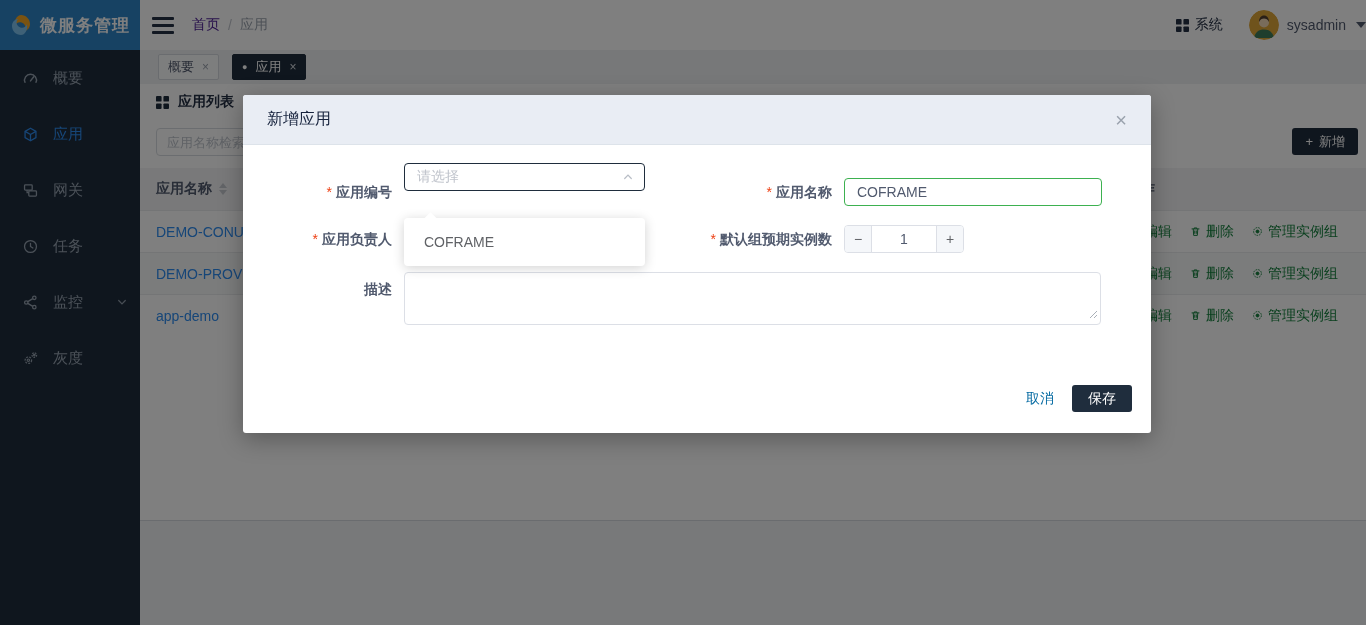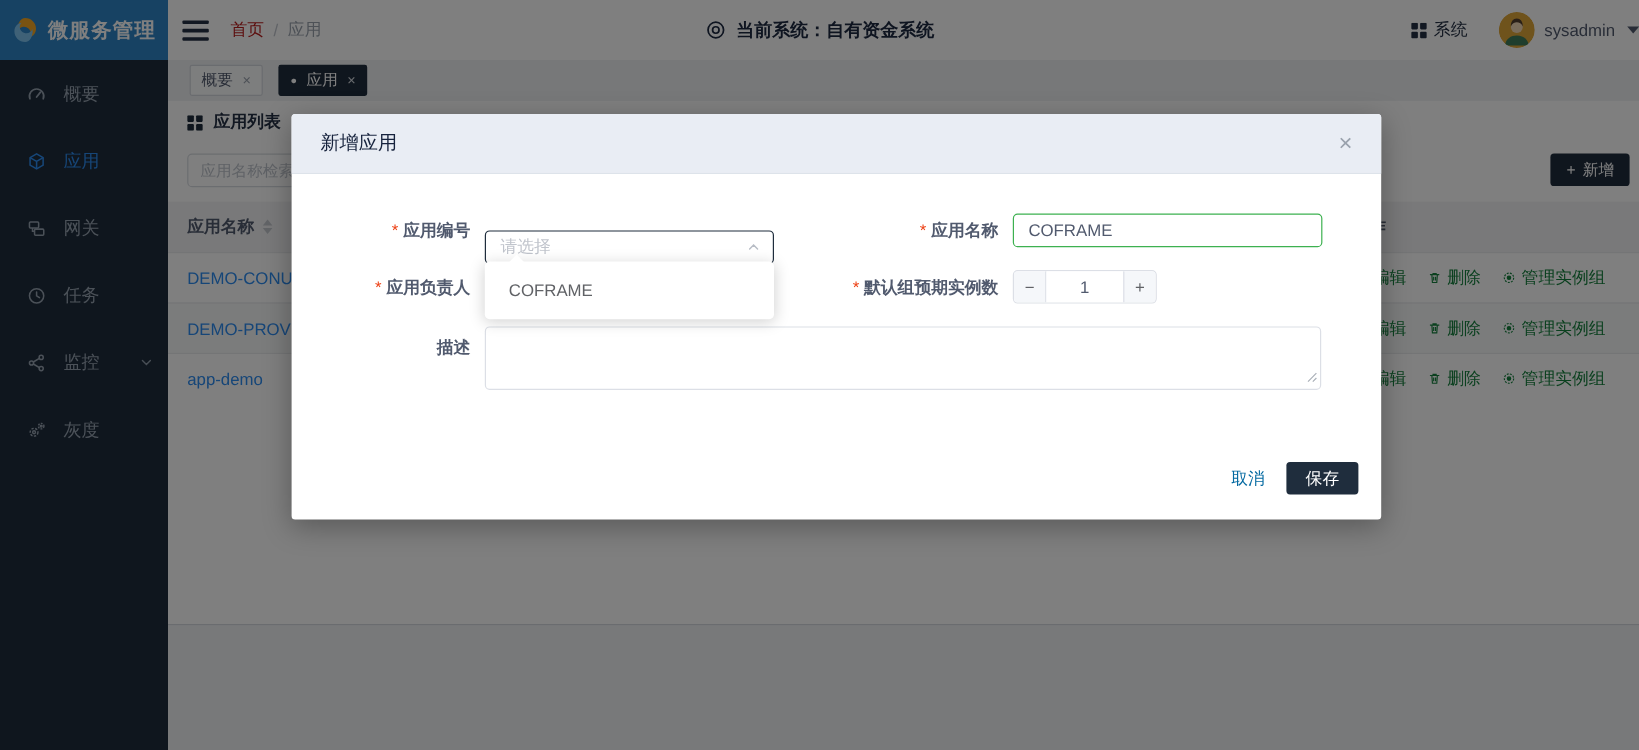--- a/index.html
+++ b/index.html
@@ -6,21 +6,21 @@
   html,body { width:1366px; height:625px; overflow:hidden; }
   body { font-family:"Liberation Sans","DejaVu Sans",sans-serif; position:relative; background:#f0f2f5; font-size:14px; color:#515a6e; }
 
   
   .app-header { position:absolute; top:0; left:0; width:1366px; height:50px; background:#fff; display:flex; align-items:center; z-index:1; }
   .logo-block { width:140px; height:50px; background:#2e84c6; display:flex; align-items:center; gap:6px; padding-left:8px; flex-shrink:0; }
   .logo-title { color:#fff; font-weight:bold; font-size:17px; letter-spacing:1px; white-space:nowrap; }
   .hamburger { margin-left:12px; cursor:pointer; }
   .hamburger i { display:block; width:22px; height:3px; background:#243044; margin:4px 0; border-radius:1px; }
   .breadcrumb { display:flex; align-items:center; gap:8px; margin-left:18px; font-size:14px; }
-  .crumb-home { color:#b91c1c; }
+  .crumb-home { color:#4c1d95; }
   .crumb-sep { color:#c0c4cc; }
   .crumb-cur { color:#9aa2ad; }
   .header-center { position:absolute; left:50%; transform:translateX(-50%); display:flex; align-items:center; gap:8px; font-size:15px; font-weight:600; color:#1c2940; }
   .header-right { margin-left:auto; display:flex; align-items:center; gap:10px; }
   .system-entry { display:flex; align-items:center; gap:6px; color:#243044; cursor:pointer; margin-right:16px; }
   .user-entry { display:flex; align-items:center; gap:8px; cursor:pointer; }
   .username { color:#515a6e; }
   .caret-down { width:0; height:0; border-left:5px solid transparent; border-right:5px solid transparent; border-top:6px solid #515a6e; margin-left:2px; }
 
   
@@ -69,21 +69,21 @@
   .modal-close { margin-left:auto; color:#9aa2ad; font-size:20px; line-height:1; cursor:pointer; background:none; border:none; font-family:inherit; }
 
   .form-label { position:absolute; height:28px; line-height:28px; text-align:right; color:#515a6e; font-weight:600; font-size:14px; white-space:nowrap; }
   .req { color:#ed4014; margin-right:4px; font-weight:400; }
   .lbl-code  { left:9px;  top:83px;  width:140px; }
   .lbl-owner { left:9px;  top:130px; width:140px; }
   .lbl-desc  { left:9px;  top:180px; width:140px; font-weight:600; }
   .lbl-name  { left:389px; top:83px; width:200px; }
   .lbl-inst  { left:389px; top:130px; width:200px; }
 
-  .select-box { position:absolute; left:161px; top:97px; width:241px; height:28px; border:1.5px solid #1f2d3d; border-radius:4px; display:flex; align-items:center; padding:0 10px 0 12px; cursor:pointer; background:#fff; }
+  .select-box { position:absolute; left:161px; top:68px; width:241px; height:28px; border:1.5px solid #1f2d3d; border-radius:4px; display:flex; align-items:center; padding:0 10px 0 12px; cursor:pointer; background:#fff; }
   .select-placeholder { color:#c0c4cc; font-size:14px; }
   .select-arrow { margin-left:auto; display:inline-flex; }
 
   .name-input { position:absolute; left:601px; top:83px; width:258px; height:28px; border:1.5px solid #3db150; border-radius:4px; padding:0 12px; font-size:14px; color:#515a6e; outline:none; font-family:inherit; }
 
   .stepper { position:absolute; left:601px; top:130px; height:28px; display:flex; border:1px solid #dcdfe6; border-radius:4px; overflow:hidden; }
   .step-btn { width:27px; background:#f5f7fa; border:none; color:#606266; font-size:14px; cursor:pointer; font-family:inherit; }
   .step-minus { border-right:1px solid #dcdfe6; }
   .step-plus { border-left:1px solid #dcdfe6; }
   .step-value { width:64px; display:flex; align-items:center; justify-content:center; color:#515a6e; background:#fff; font-size:14px; }
@@ -115,29 +115,20 @@
   </div>
   <div class="hamburger">
       <i></i>
       <i></i>
       <i></i>
     </div>
   <div class="breadcrumb">
     <span class="crumb-home">首页</span>
     <span class="crumb-sep">/</span>
     <span class="crumb-cur">应用</span>
-  </div>
-  <div class="header-center">
-    <span style="display:inline-flex">
-      <svg width="18" height="18" viewBox="0 0 20 20" fill="none" stroke="#1c2940" stroke-width="1.6">
-        <circle cx="10" cy="10" r="7.2"></circle>
-          <circle cx="10" cy="10" r="3"></circle>
-      </svg>
-    </span>
-    <span>当前系统：自有资金系统</span>
   </div>
   <div class="header-right">
     <div class="system-entry">
       <span style="display:inline-flex;color:#243044">
         <svg width="13" height="13" viewBox="0 0 14 14" fill="currentColor">
           <rect x="0" y="0" width="6" height="6" rx="1"></rect>
             <rect x="8" y="0" width="6" height="6" rx="1"></rect>
           <rect x="0" y="8" width="6" height="6" rx="1"></rect>
             <rect x="8" y="8" width="6" height="6" rx="1"></rect>
         </svg>

